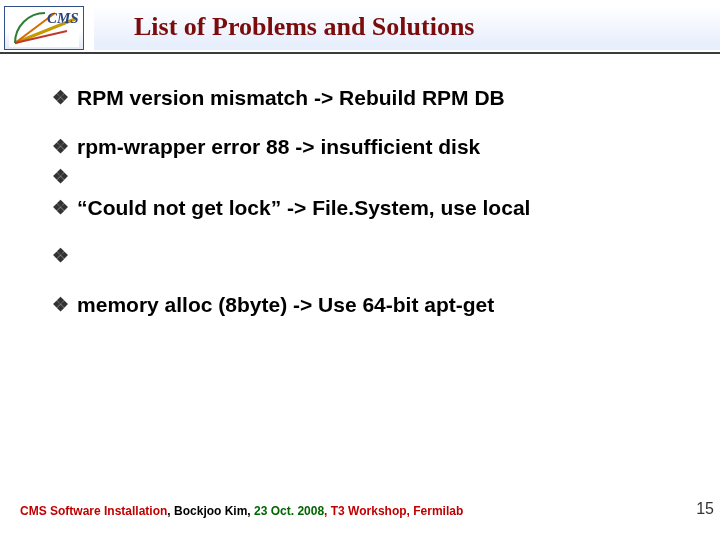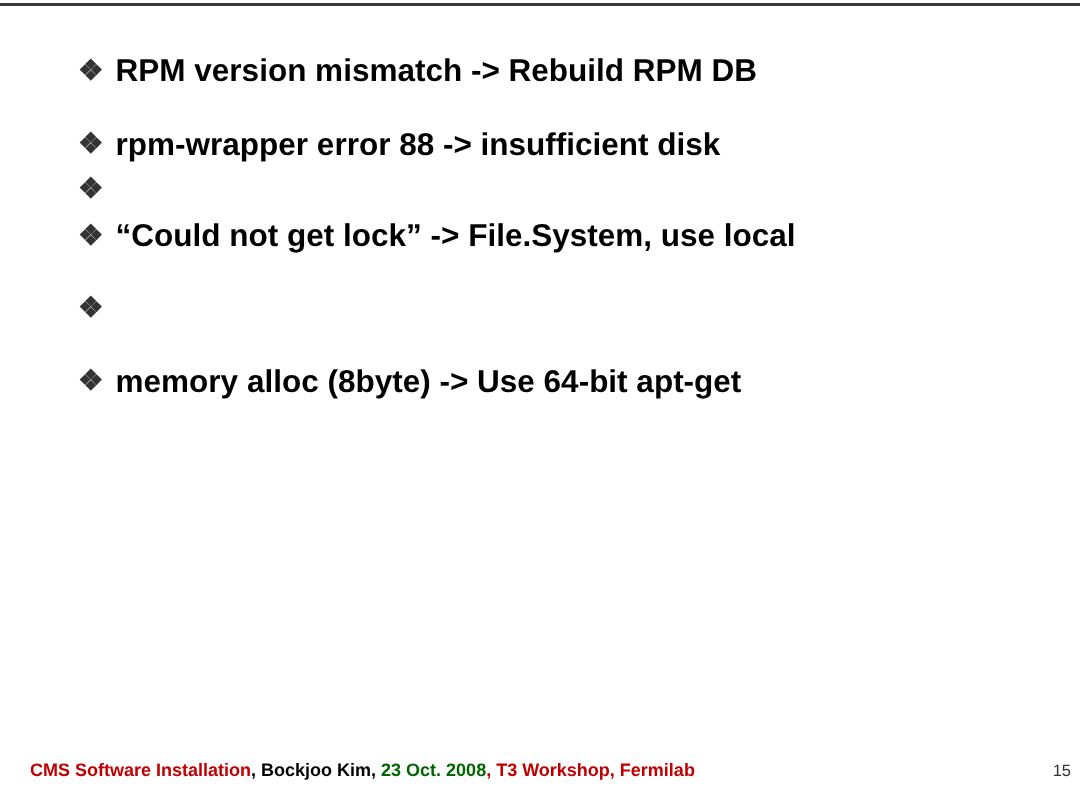--- a/index.html
+++ b/index.html
@@ -11,27 +11,42 @@
   .title-wrap h1 { color: #7a0c0c; font-size: 26px; font-weight: bold; font-family: "Times New Roman", Times, serif; }
   .hr { border: none; border-top: 2px solid #3b3b3b; margin: 2px 0 0 0; width: 100%; }
   .content { padding: 30px 30px 0 52px; }
   .row { display: flex; align-items: flex-start; font-size: 21px; font-weight: bold; color: #000; line-height: 1.35; margin-bottom: 2px; }
   .row.nobullet { margin-left: 0; }
   .bullet { color: #333; font-size: 19px; margin-right: 8px; line-height: 1.5; }
   .gap { height: 18px; }
   .footer { position: absolute; bottom: 22px; left: 20px; font-size: 12px; font-weight: bold; }
   .footer .red { color: #c00000; }
   .footer .date { color: #006600; }
-  .slidenum { position: absolute; bottom: 22px; right: 6px; font-size: 11px; color: #333; }
+  .slidenum { position: absolute; bottom: 22px; right: 6px; font-size: 16px; color: #333; }
 </style>
 </head>
 <body>
 
 <div class="slide">
 
+  <div class="header-row">
+    <div class="logo">
+      <svg width="70" height="38" viewBox="0 0 70 38">
+        <rect x="0" y="0" width="70" height="38" fill="#fff"></rect>
+        <line x1="6" y1="34" x2="66" y2="10" stroke="#c49a00" stroke-width="3"></line>
+        <line x1="6" y1="34" x2="46" y2="4" stroke="#d46a00" stroke-width="2"></line>
+        <line x1="6" y1="34" x2="58" y2="22" stroke="#c0392b" stroke-width="2"></line>
+        <path d="M6 34 A30 30 0 0 1 36 4" fill="none" stroke="#2e7d32" stroke-width="2"></path>
+        <text x="38" y="14" font-family="Times New Roman" font-size="15" font-style="italic" font-weight="bold" fill="#2a4480">CMS</text>
+      </svg>
+    </div>
+    <div class="title-wrap">
+      <h1>List of Problems and Solutions</h1>
+    </div>
+  </div>
   <hr class="hr">
 
   <div class="content">
 
     <div class="row">
       <span class="bullet">❖</span>
       <span>RPM version mismatch -&gt; Rebuild RPM DB</span>
     </div>
 
     <div class="gap"></div>

